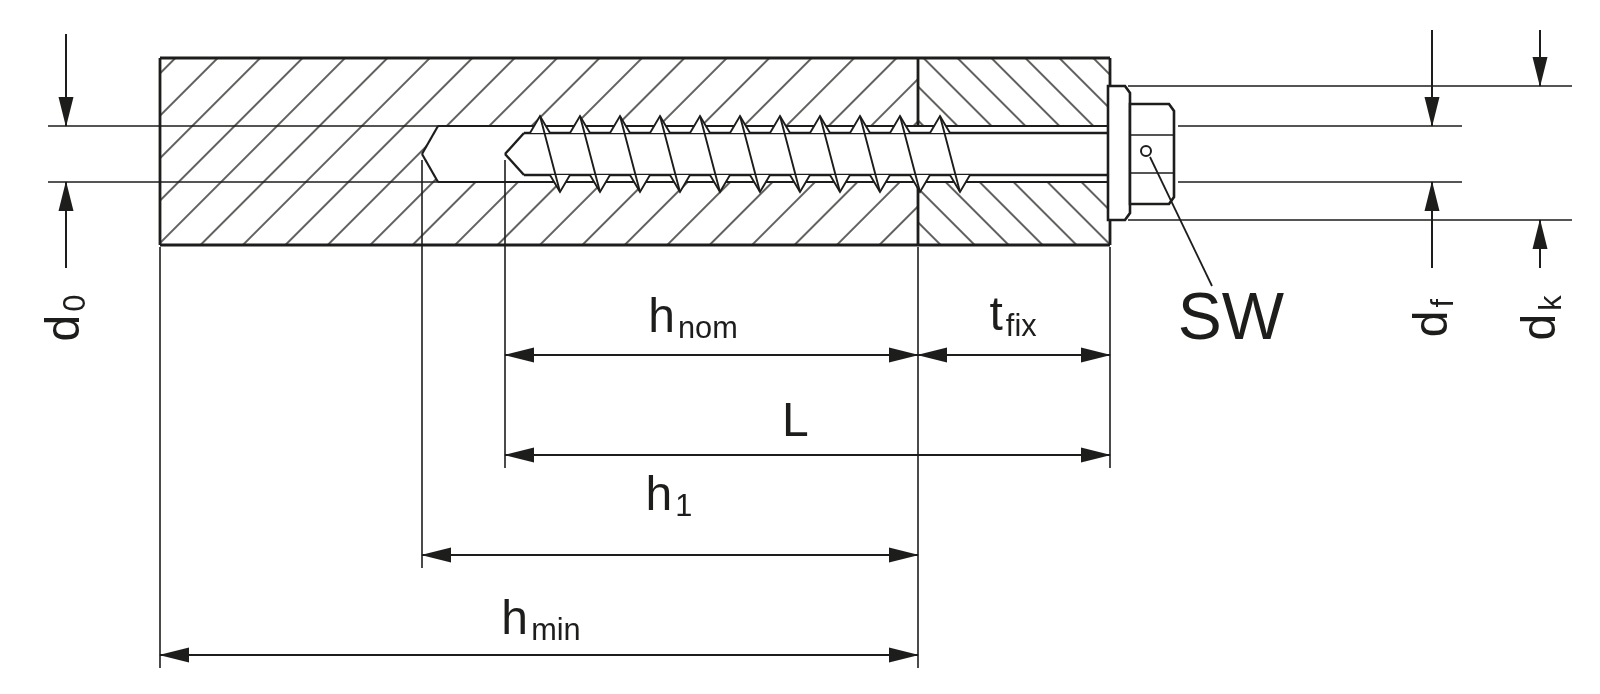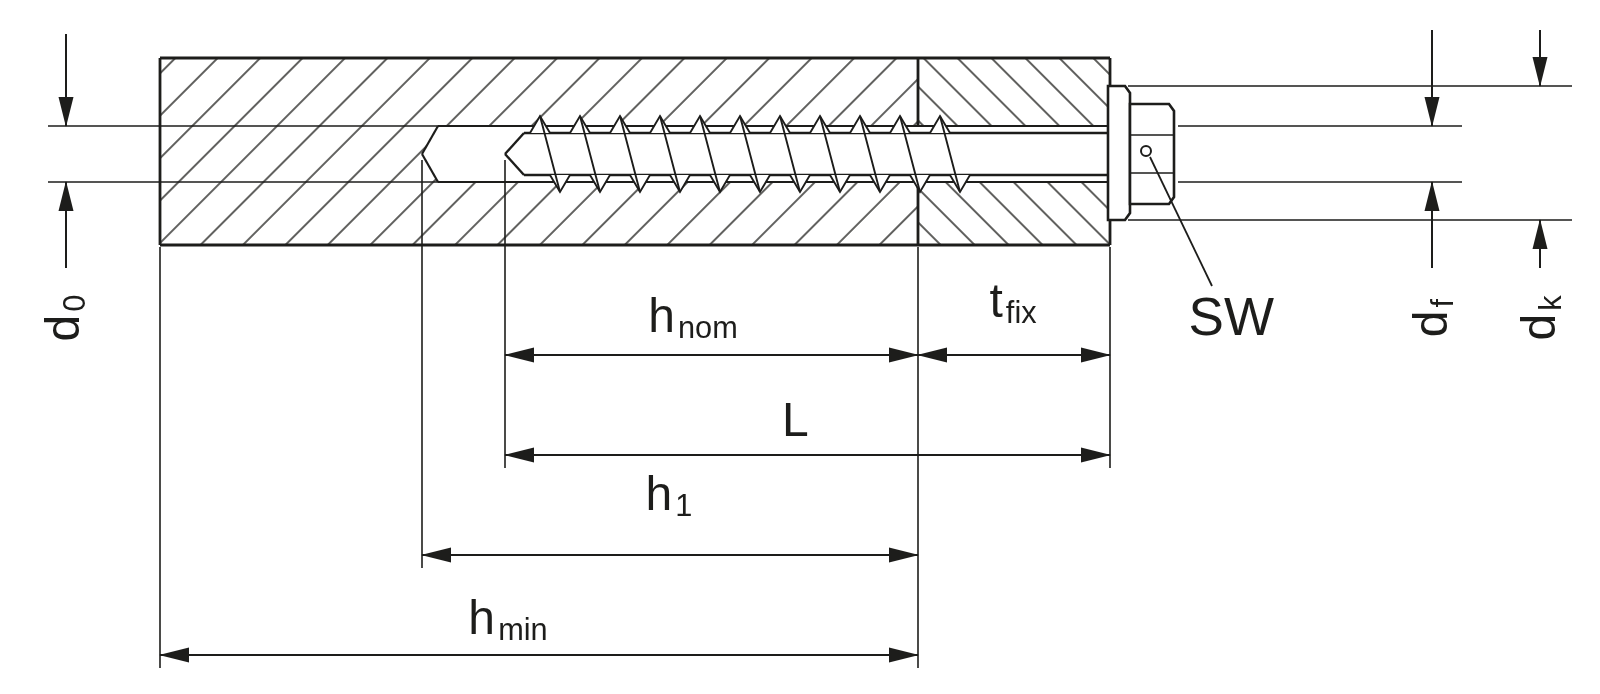--- a/index.html
+++ b/index.html
@@ -7,21 +7,21 @@
     position:relative;width:1600px;height:694px;background:var(--bg-color,#ffffff);
     font-family:"Liberation Sans", sans-serif;color:var(--line-color,#1d1d1b);
     overflow:hidden;
   }
   .stage svg{position:absolute;left:0;top:0;}
   .lbl{
     position:absolute;transform:translate(-50%,-50%);
     font-size:48px;line-height:1;white-space:nowrap;color:var(--line-color,#1d1d1b);
   }
   .lbl.rot{transform:translate(-50%,-50%) rotate(-90deg);}
-  .lbl.big{font-size:53px;}
+  .lbl.big{font-size:66px;}
   .lbl .sub{font-size:.64em;position:relative;top:.18em;margin-left:.10em;}
 </style>
 </head>
 <body>
 
 <div class="stage">
 
   <svg width="1600" height="694" viewBox="0 0 1600 694">
     <defs>
       <pattern id="hatchA" width="30" height="30" patternUnits="userSpaceOnUse" patternTransform="rotate(45)">
@@ -118,21 +118,21 @@
       <line x1="66" y1="268" x2="66" y2="182" marker-end="url(#arr)"></line>
       <line x1="1432" y1="30" x2="1432" y2="126" marker-end="url(#arr)"></line>
       <line x1="1432" y1="268" x2="1432" y2="182" marker-end="url(#arr)"></line>
       <line x1="1540" y1="30" x2="1540" y2="86" marker-end="url(#arr)"></line>
       <line x1="1540" y1="268" x2="1540" y2="220" marker-end="url(#arr)"></line>
     </g>
   </svg>
 
   <div class="lbl rot" style="left:63px;top:318px"><span>d</span><span class="sub">0</span></div>
   <div class="lbl" style="left:693px;top:316px"><span>h</span><span class="sub">nom</span></div>
-  <div class="lbl" style="left:1013px;top:301px"><span>t</span><span class="sub">fix</span></div>
+  <div class="lbl" style="left:1013px;top:314px"><span>t</span><span class="sub">fix</span></div>
   <div class="lbl" style="left:797px;top:420px"><span>L</span><span class="sub"></span></div>
   <div class="lbl" style="left:669px;top:494px"><span>h</span><span class="sub">1</span></div>
-  <div class="lbl" style="left:508px;top:618px"><span>h</span><span class="sub">min</span></div>
+  <div class="lbl" style="left:541px;top:618px"><span>h</span><span class="sub">min</span></div>
   <div class="lbl big" style="left:1233px;top:316px"><span>SW</span><span class="sub"></span></div>
   <div class="lbl rot" style="left:1431px;top:318px"><span>d</span><span class="sub">f</span></div>
   <div class="lbl rot" style="left:1539px;top:318px"><span>d</span><span class="sub">k</span></div>
 
 </div>
 
 </body></html>

